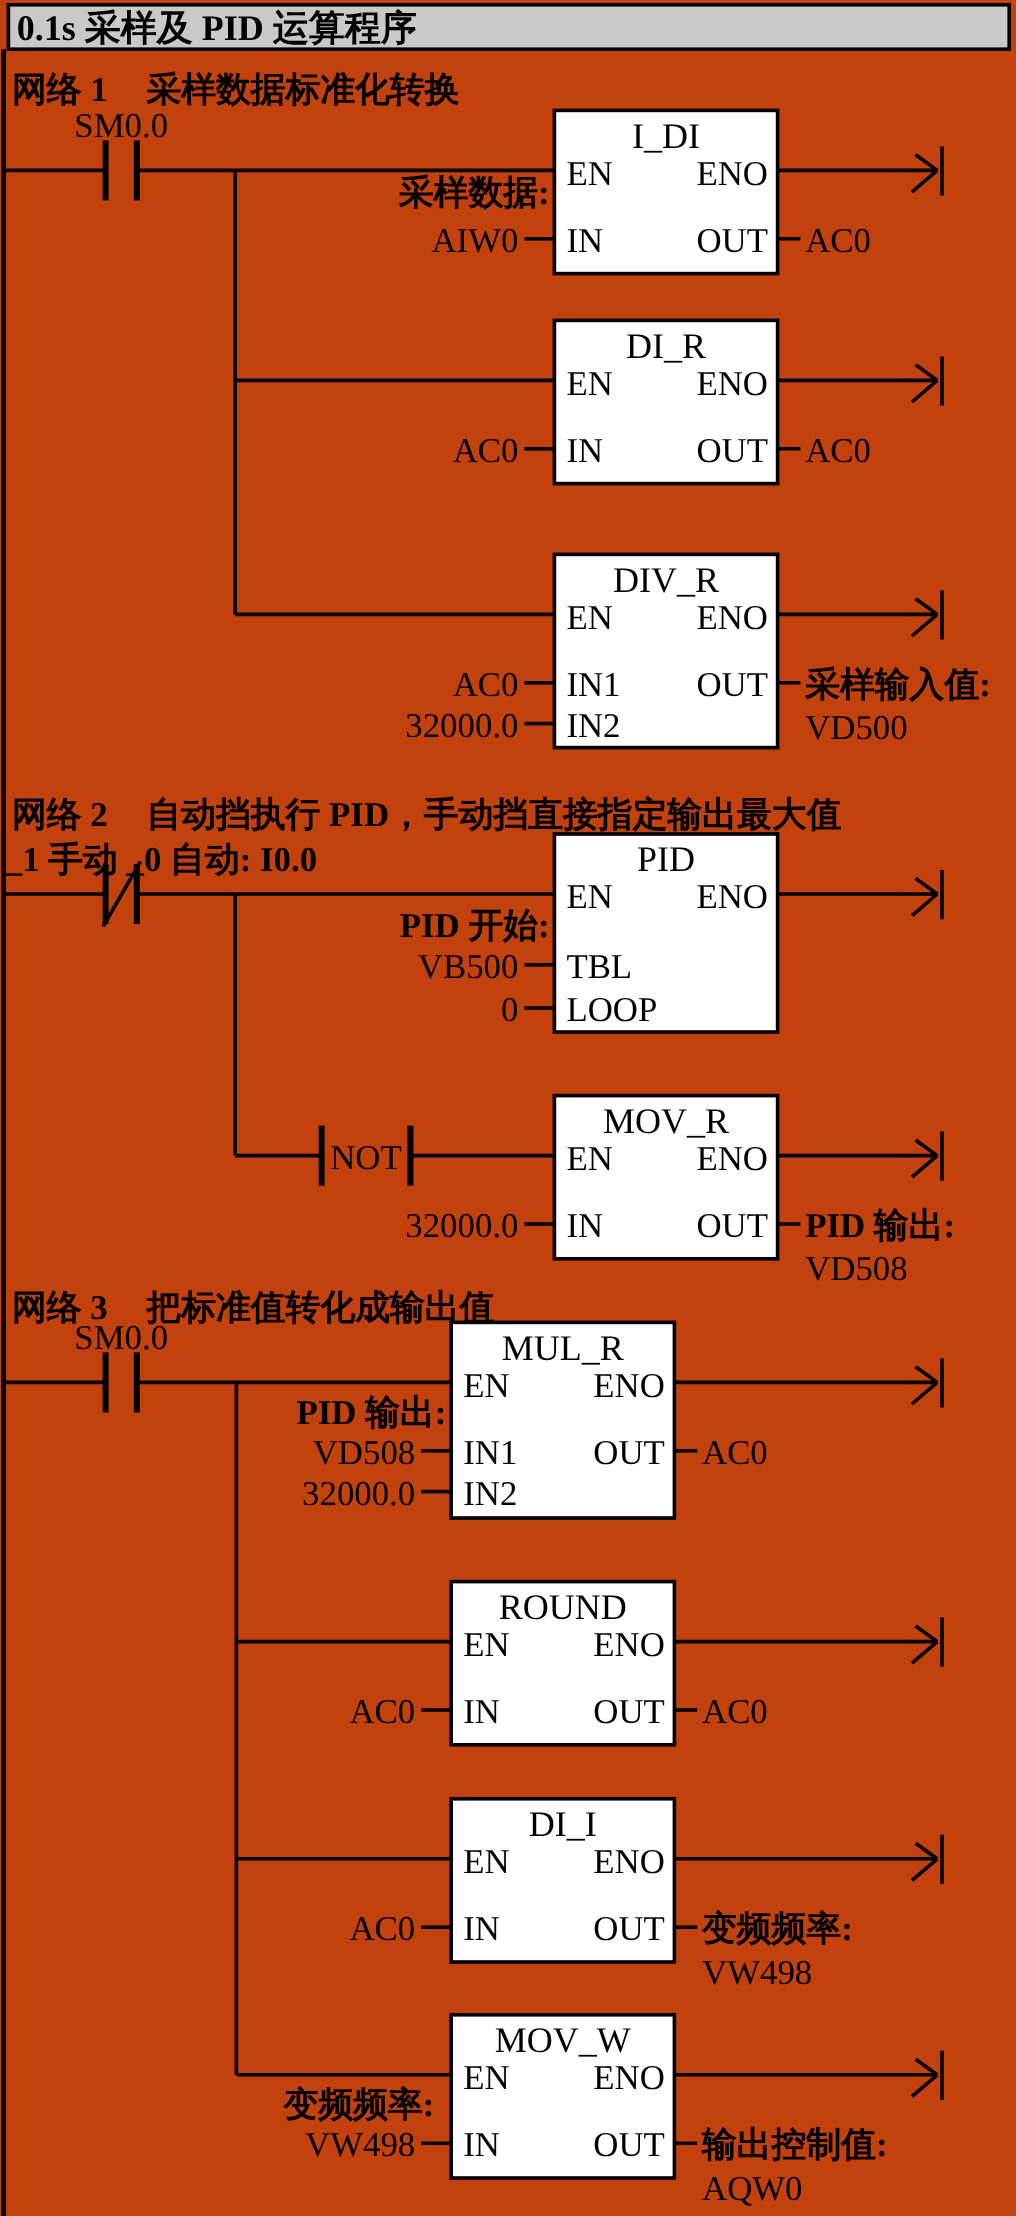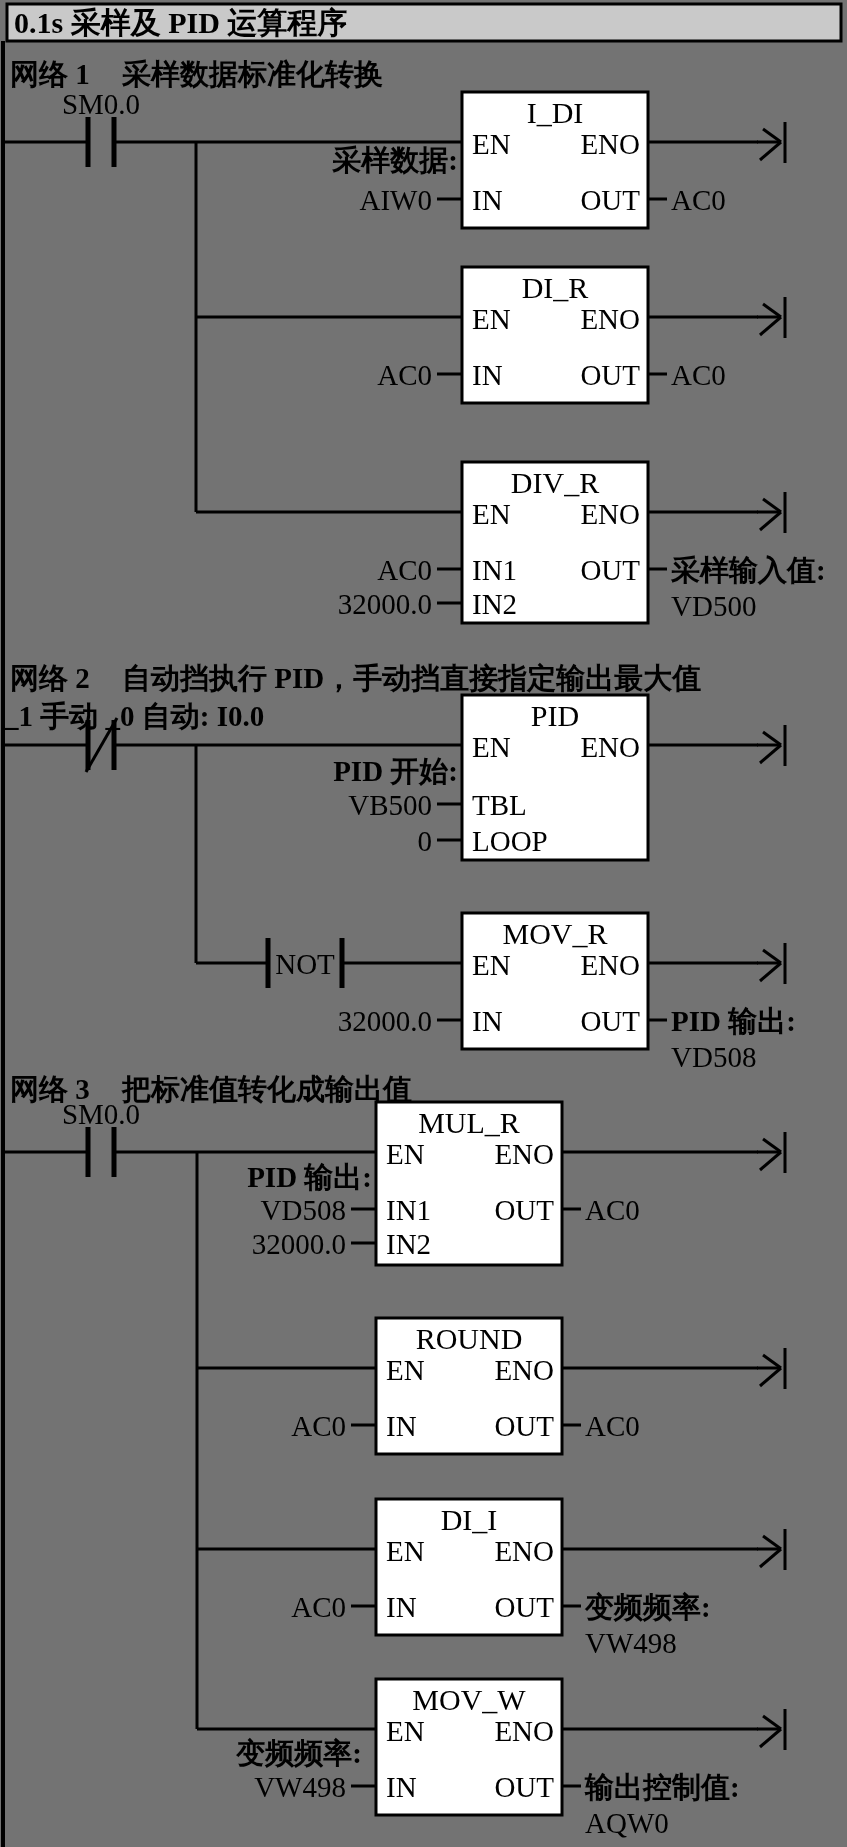--- a/index.html
+++ b/index.html
@@ -1,16 +1,16 @@
 <!DOCTYPE html>
 <html><head>
 <meta charset="utf-8">
 <style>
   html,body{margin:0;padding:0;background:#ffffff;}
-  #page{position:relative;width:847px;height:1847px;background:#737373;overflow:hidden;}
+  #page{position:relative;width:847px;height:1847px;background:#c2410c;overflow:hidden;}
   svg{display:block;}
   svg text{font-family:"Liberation Serif","DejaVu Serif",serif;font-size:29px;fill:#000;}
   .cjk{font-weight:bold;font-size:29px;}
   .hdr{font-weight:bold;font-size:29px;}
   .ttl{font-weight:bold;font-size:30px;}
   .blkttl{font-size:30px;}
   .wire{stroke:#000;stroke-width:3;fill:none;}
   .railline{stroke:#000;stroke-width:4;fill:none;}
   .cbar{stroke:#000;stroke-width:5;fill:none;}
   .box{fill:#ffffff;stroke:#000;stroke-width:3;}

